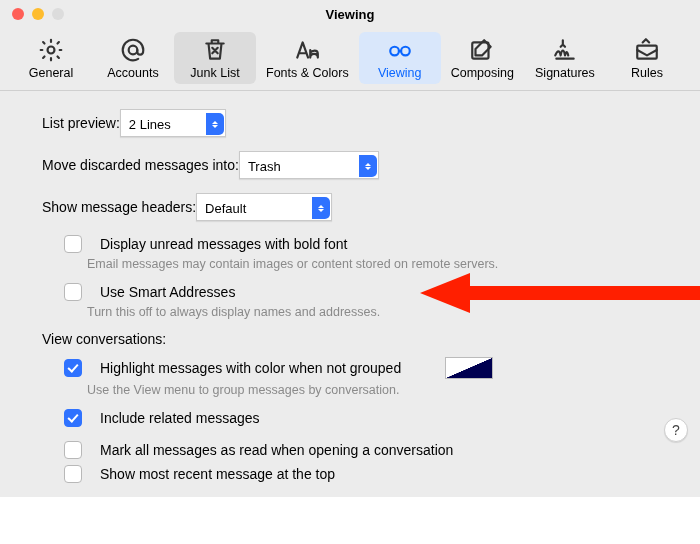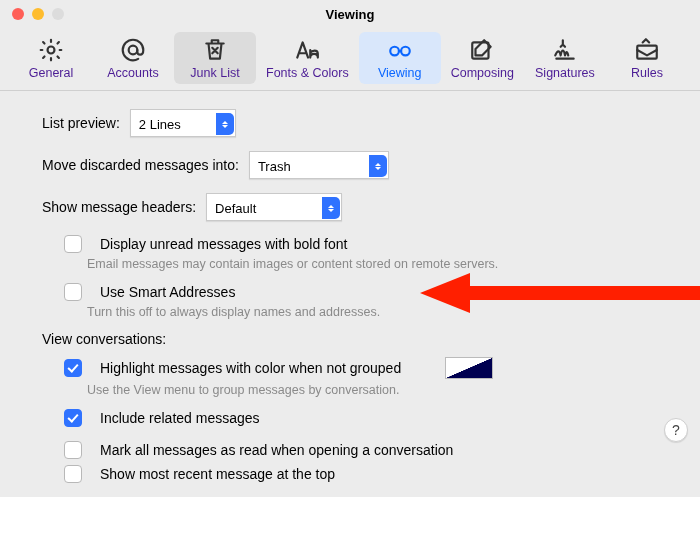--- a/index.html
+++ b/index.html
@@ -7,31 +7,31 @@
   
   .titlebar{height:28px;display:flex;align-items:center;position:relative;background:#ececec}
   .traffic{display:flex;gap:8px;padding-left:12px}
   .tl{width:12px;height:12px;border-radius:50%}
   .tl.red{background:#ff5f57}
   .tl.yellow{background:#febc2e}
   .tl.green{background:#dcdcdc}
   .wtitle{position:absolute;left:0;right:0;text-align:center;font-weight:600;font-size:13px;pointer-events:none}
   
   .toolbar{display:flex;gap:0;padding:4px 10px 6px 10px;background:#ececec;align-items:flex-end}
-  .tbtn{display:flex;flex-direction:column;align-items:center;gap:2px;padding:4px 10px 4px 10px;border-radius:6px;font-size:12.5px;color:#4c1d95;min-width:62px}
+  .tbtn{display:flex;flex-direction:column;align-items:center;gap:2px;padding:4px 10px 4px 10px;border-radius:6px;font-size:12.5px;color:#000000;min-width:62px}
   .tbtn.sel-gray{background:#dcdcdc}
   .tbtn.sel-blue{background:#d9e7fb;color:#0a66ff}
   .tbtn.sel-blue .ico svg *{stroke:#0a66ff;fill:none}
   .tbtn .ico{height:28px;display:flex;align-items:center;justify-content:center}
   .tbtn .ico svg{width:28px;height:26px;stroke:#333;fill:none;stroke-width:2;stroke-linecap:round;stroke-linejoin:round}
   .tlabel{white-space:nowrap}
   .sep{height:1px;background:#cfcfcf;margin:0}
   
   .content{padding:18px 40px 10px 42px;background:#ececec;position:relative}
-  .row{display:flex;align-items:center;margin-bottom:14px;gap:10px}
+  .row{display:flex;align-items:center;margin-bottom:14px;}
   .row label.lab{font-size:14px}
   .select{display:inline-flex;align-items:center;background:#fff;border:1px solid #c9c9c9;border-radius:0;height:24px;min-width:80px;padding:2px 0 0 8px;font-size:13px;box-shadow:0 1px 1px rgba(0,0,0,.08)}
   .select .sv{flex:1;padding-right:6px}
   .select .ar{width:18px;height:22px;border-radius:0 5px 5px 0;background:#2f72ff;display:flex;flex-direction:column;align-items:center;justify-content:center;gap:1px;margin:1px}
   .select .ar span{width:0;height:0;border-left:3px solid transparent;border-right:3px solid transparent}
   .select .ar .up{border-bottom:3px solid #fff}
   .select .ar .dn{border-top:3px solid #fff}
   .group{margin-left:22px}
   .check{display:flex;align-items:center;gap:18px;margin-bottom:4px}
   .cb{width:16px;height:16px;border:1px solid #b8b8b8;border-radius:4px;background:#fff;display:flex;align-items:center;justify-content:center}

